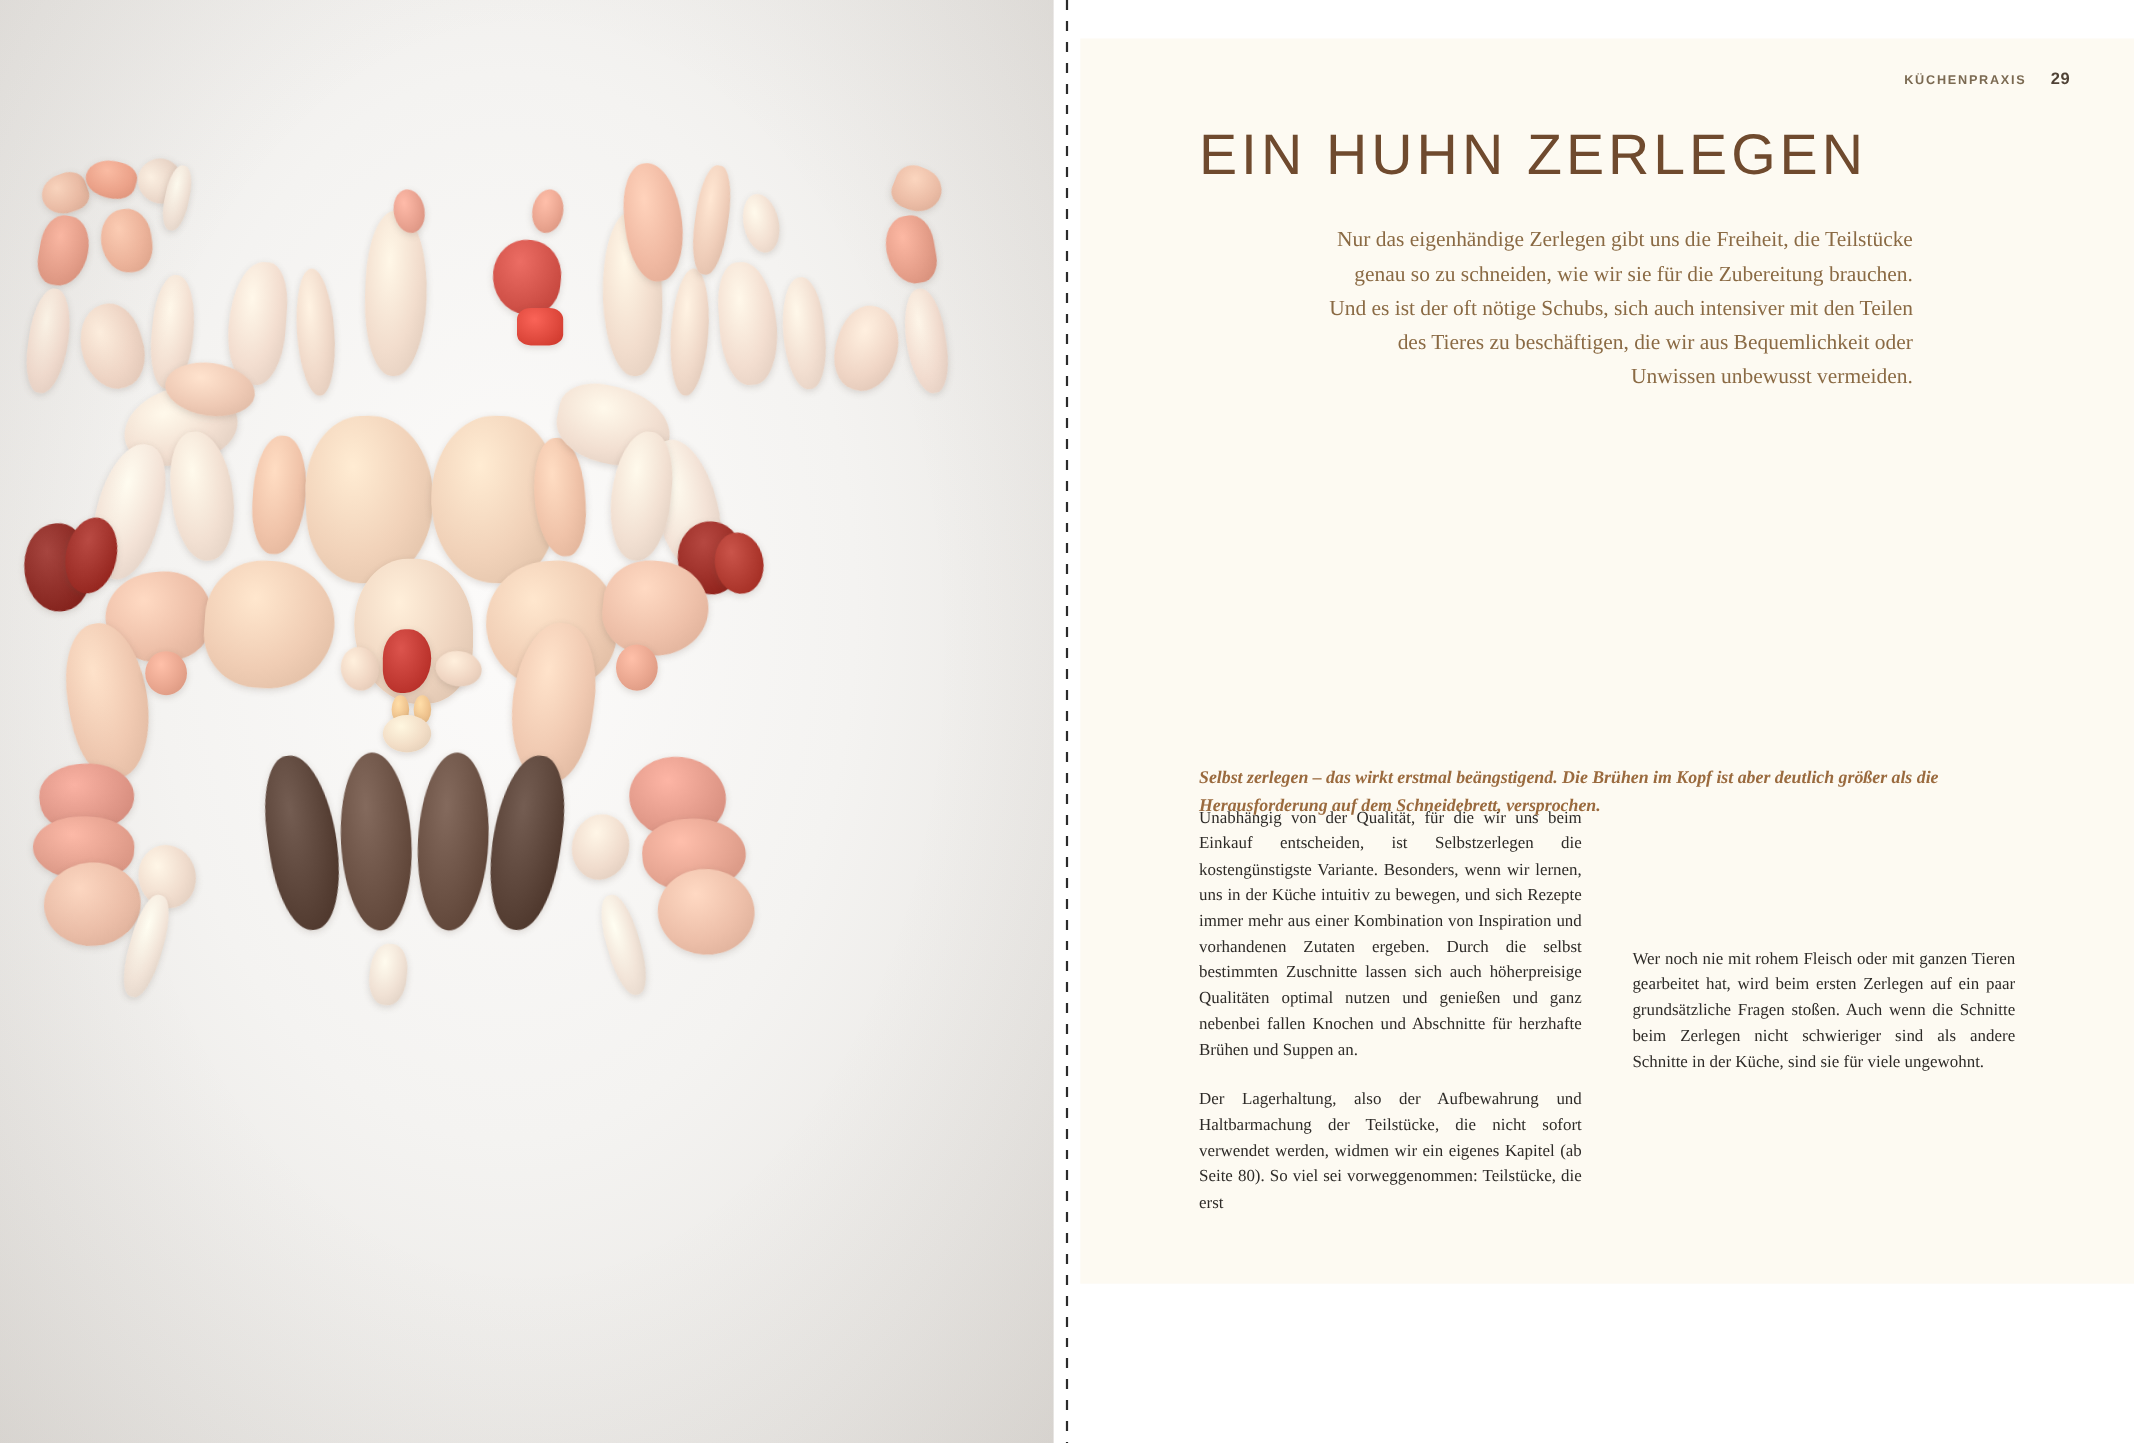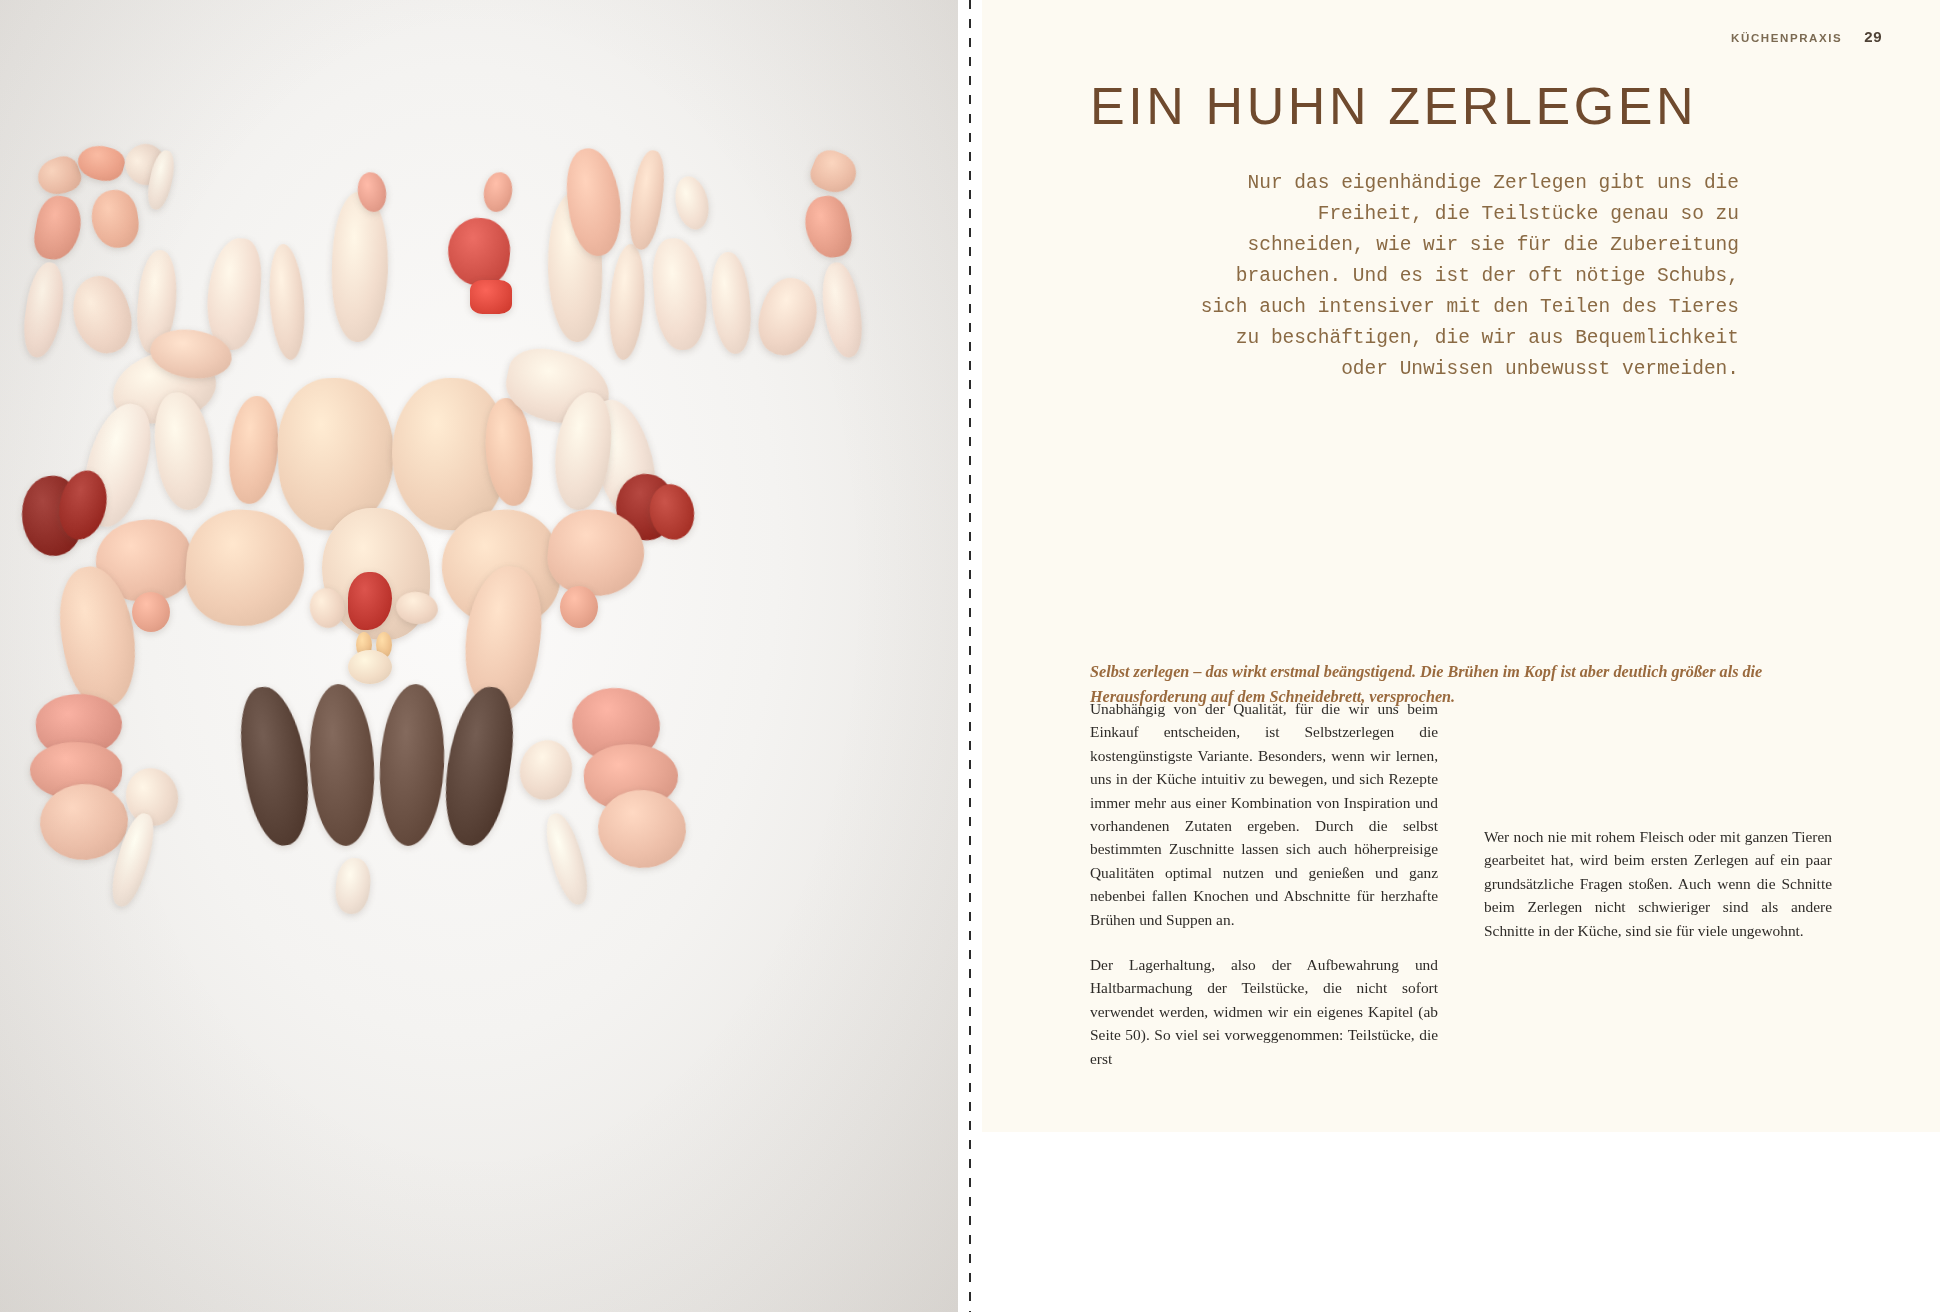--- a/index.html
+++ b/index.html
@@ -68,20 +68,21 @@
       rgba(255,255,255,0) 9px, rgba(255,255,255,0) 19px
     );
   }
   
   .right-page {
     position: relative;
     width: 958px;
     height: 1132px;
     margin-left: 24px;
     background: #fdfaf2;
+    margin-top: 35px;
   }
   .running-head {
     position: absolute;
     top: 28px;
     right: 58px;
     display: flex;
     align-items: baseline;
     gap: 22px;
     font-family: "Liberation Sans", sans-serif;
     font-size: 11.5px;
@@ -108,21 +109,21 @@
     letter-spacing: 3.6px;
     color: #6f4a2e;
     white-space: nowrap;
   }
   .intro {
     position: absolute;
     top: 168px;
     left: 212px;
     width: 545px;
     text-align: right;
-    font-family: Liberation Mono, monospace;
+    font-family: Liberation Serif, serif;
     font-size: 19.5px;
     line-height: 31px;
     color: #8a6a44;
   }
   .deck {
     position: absolute;
     top: 660px;
     left: 108px;
     width: 730px;
     font-family: "Liberation Serif", serif;
@@ -250,21 +251,21 @@
 
     <h1 class="title">EIN HUHN ZERLEGEN</h1>
 
     <div class="intro">Nur das eigenhändige Zerlegen gibt uns die Freiheit, die Teilstücke genau so zu schneiden, wie wir sie für die Zubereitung brauchen. Und es ist der oft nötige Schubs, sich auch intensiver mit den Teilen des Tieres zu beschäftigen, die wir aus Bequemlichkeit oder Unwissen unbewusst vermeiden.</div>
 
     <div class="deck">Selbst zerlegen – das wirkt erstmal beängstigend. Die Brühen im Kopf ist aber deutlich größer als die Herausforderung auf dem Schneidebrett, versprochen.</div>
 
     <div class="columns">
       <div class="col">
         <p>Unabhängig von der Qualität, für die wir uns beim Einkauf entscheiden, ist Selbstzerlegen die kostengünstigste Variante. Besonders, wenn wir lernen, uns in der Küche intuitiv zu bewegen, und sich Rezepte immer mehr aus einer Kombination von Inspiration und vorhandenen Zutaten ergeben. Durch die selbst bestimmten Zuschnitte lassen sich auch höherpreisige Qualitäten optimal nutzen und genießen und ganz nebenbei fallen Knochen und Abschnitte für herzhafte Brühen und Suppen an.</p>
-        <p>Der Lagerhaltung, also der Aufbewahrung und Haltbarmachung der Teilstücke, die nicht sofort verwendet werden, widmen wir ein eigenes Kapitel (ab Seite 50). So viel sei vorweggenommen: Teilstücke, die erst</p>
+        <p>Der Lagerhaltung, also der Aufbewahrung und Haltbarmachung der Teilstücke, die nicht sofort verwendet werden, widmen wir ein eigenes Kapitel (ab Seite 80). So viel sei vorweggenommen: Teilstücke, die erst</p>
       </div>
       <div class="col">
         <p>Wer noch nie mit rohem Fleisch oder mit ganzen Tieren gearbeitet hat, wird beim ersten Zerlegen auf ein paar grundsätzliche Fragen stoßen. Auch wenn die Schnitte beim Zerlegen nicht schwieriger sind als andere Schnitte in der Küche, sind sie für viele ungewohnt.</p>
       </div>
     </div>
 
   </div>
 </div>
 
 </body></html>

